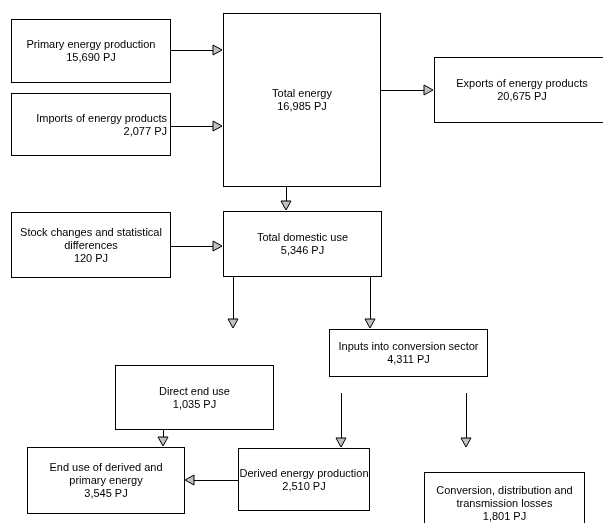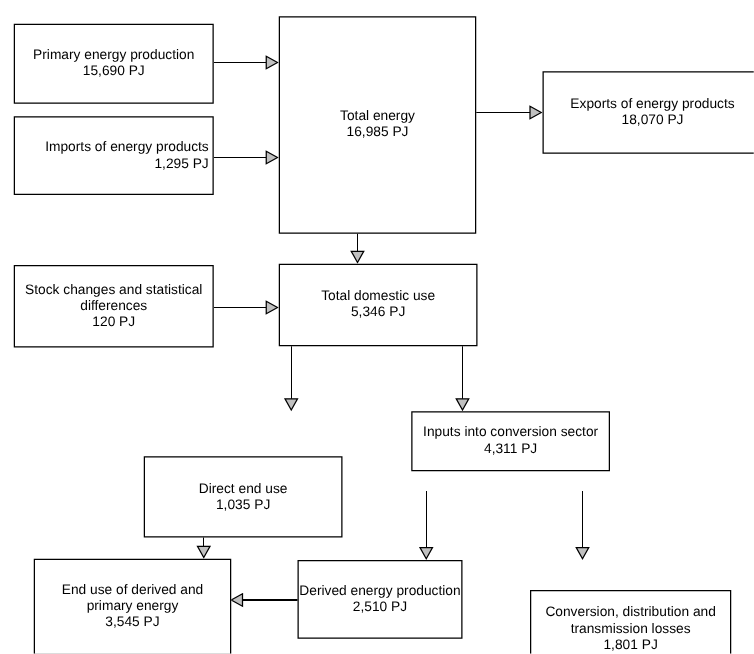--- a/index.html
+++ b/index.html
@@ -68,31 +68,31 @@
     </g>
   </svg>
 
   <div class="node" style="left:11px; top:19px; width:160px; height:64px;">
     <span class="lbl">Primary energy production</span>
     <span class="val">15,690 PJ</span>
   </div>
 
   <div class="node" style="left:11px; top:93px; width:160px; height:63px;align-items:flex-end;">
     <span class="lbl">Imports of energy products</span>
-    <span class="val">1,295 PJ</span>
+    <span class="val">2,077 PJ</span>
   </div>
 
   <div class="node" style="left:223px; top:13px; width:158px; height:174px;">
     <span class="lbl">Total energy</span>
     <span class="val">16,985 PJ</span>
   </div>
 
   <div class="node" style="left:434px; top:57px; width:176px; height:66px;">
     <span class="lbl">Exports of energy products</span>
-    <span class="val">18,070 PJ</span>
+    <span class="val">20,675 PJ</span>
   </div>
 
   <div class="node" style="left:11px; top:212px; width:160px; height:66px;">
     <span class="lbl">Stock changes and statistical
 differences</span>
     <span class="val">120 PJ</span>
   </div>
 
   <div class="node" style="left:223px; top:211px; width:159px; height:66px;">
     <span class="lbl">Total domestic use</span>
@@ -102,21 +102,21 @@
   <div class="node" style="left:115px; top:329px; width:159px; height:65px;margin-top:36px;">
     <span class="lbl">Direct end use</span>
     <span class="val">1,035 PJ</span>
   </div>
 
   <div class="node" style="left:329px; top:329px; width:159px; height:48px;">
     <span class="lbl">Inputs into conversion sector</span>
     <span class="val">4,311 PJ</span>
   </div>
 
-  <div class="node" style="left:27px; top:447px; width:158px; height:77px;">
+  <div class="node" style="left:27px; top:447px; width:158px; height:67px;">
     <span class="lbl">End use of derived and
 primary energy</span>
     <span class="val">3,545 PJ</span>
   </div>
 
   <div class="node" style="left:238px; top:448px; width:132px; height:63px;">
     <span class="lbl">Derived energy production</span>
     <span class="val">2,510 PJ</span>
   </div>
 

